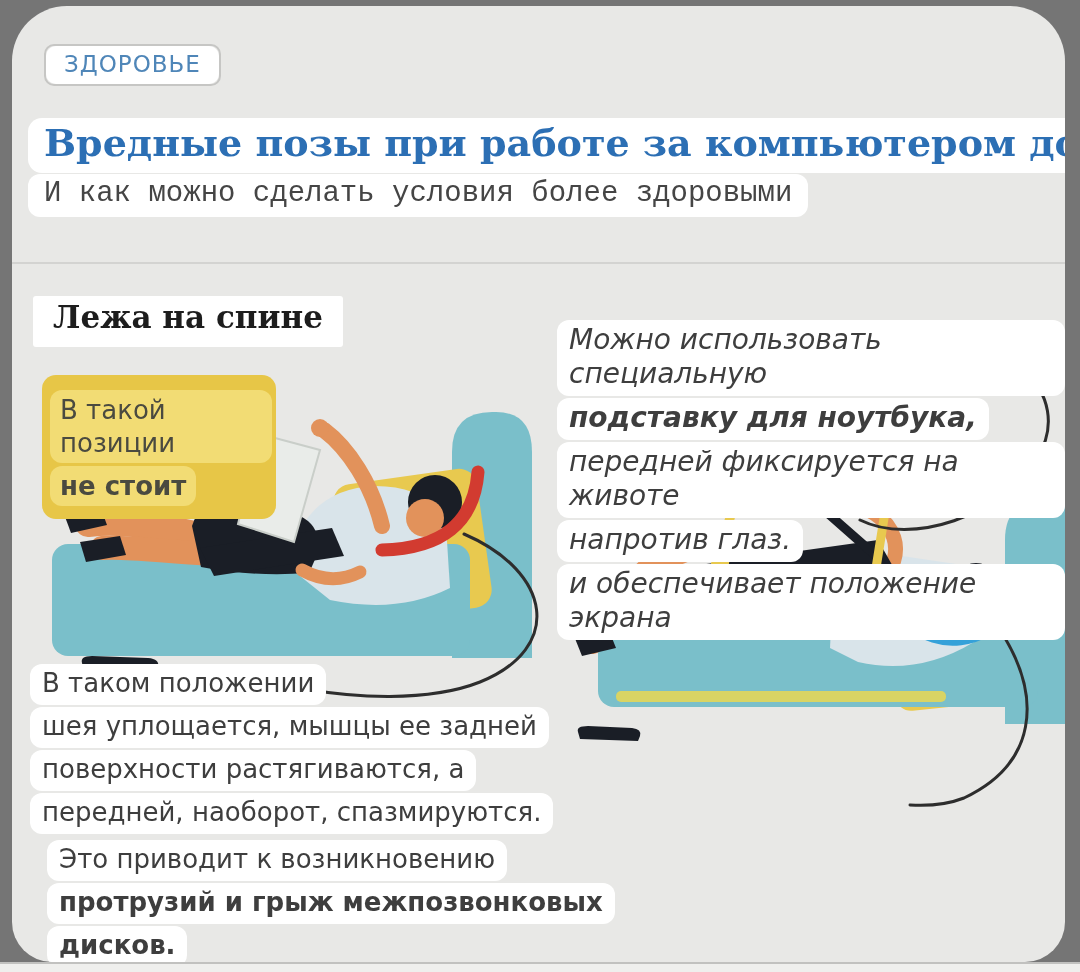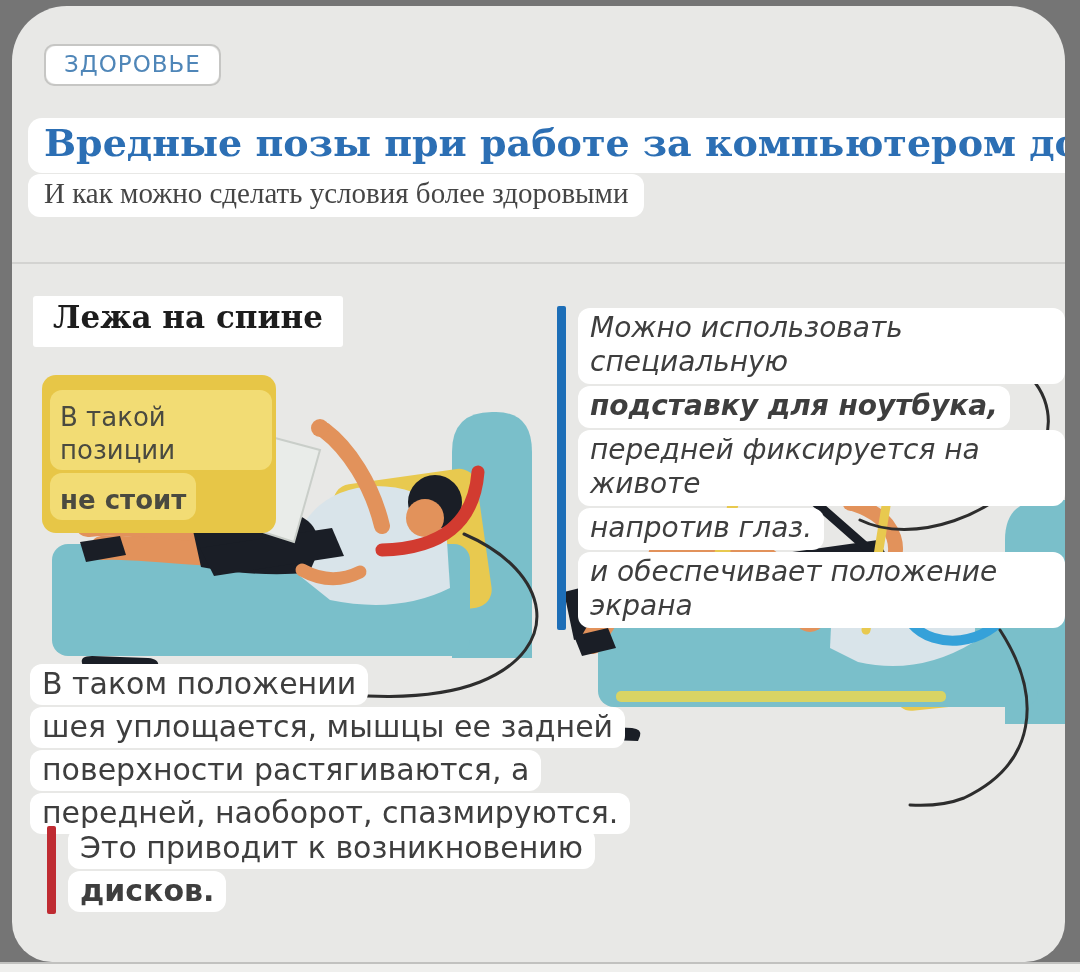--- a/index.html
+++ b/index.html
@@ -36,43 +36,43 @@
   }
   .title{
     position:absolute;left:16px;top:112px;z-index:6;white-space:nowrap;
     background:var(--white);border-radius:14px;padding:2px 16px 8px;
     font-family:"DejaVu Serif","Liberation Serif",serif;font-weight:bold;
     font-size:38px;color:var(--title_blue);
   }
   .subtitle{
     position:absolute;left:16px;top:168px;z-index:5;white-space:nowrap;
     background:var(--white);border-radius:12px;padding:3px 16px 7px;
-    font-family:Liberation Serif, serif;
+    font-family:Liberation Mono, monospace;
     font-size:29px;color:#454545;
   }
   .divider{position:absolute;left:0;right:0;top:256px;height:2px;background:var(--divider);z-index:1;}
   
   .hl{
     display:block;width:fit-content;background:var(--white);border-radius:12px;
-    padding:3px 12px 5px;margin:2px 0;font-size:30px;line-height:33px;color:var(--text_dark);
+    padding:3px 12px 5px;margin:2px 0;font-size:26px;line-height:33px;color:var(--text_dark);
   }
   .hl.b{font-weight:bold;}
   .section-heading{
     position:absolute;left:21px;top:290px;z-index:6;
     background:var(--white);border-radius:3px;padding:3px 20px 12px;
     font-family:"DejaVu Serif","Liberation Serif",serif;font-weight:bold;
     font-size:31px;color:var(--heading_black);
   }
   .warning-box{
     position:absolute;left:30px;top:369px;width:234px;z-index:3;
     background:var(--yellow_box);border-radius:14px;padding:12px 4px 10px 8px;
   }
-  .warning-box .hl{background:var(--yellow_line);color:#4A4A40;font-size:26px;padding:11px 10px 3px;margin:3px 0;}
+  .warning-box .hl{background:var(--yellow_line);color:#4A4A40;font-size:26px;padding:4px 10px 3px;margin:3px 0;}
   .note{position:absolute;left:18px;top:656px;z-index:6;}
-  .callout{position:absolute;display:flex;gap:12px;z-index:6;}
+  .callout{position:absolute;display:flex;gap:12px;z-index:6;flex-direction:column;}
   .vbar{width:9px;border-radius:2px;flex:0 0 auto;}
   .vbar.red{background:var(--bar_red);}
   .vbar.blue{background:var(--bar_blue);}
   .consequence{left:35px;top:820px;text-align:center;}
   .tip{left:545px;top:300px;}
   .result{left:545px;top:744px;}
   .tip .hl,.result .hl{font-style:italic;font-size:28px;line-height:34px;}
   
   .illo-left{position:absolute;left:18px;top:370px;z-index:2;}
   .illo-right{position:absolute;left:548px;top:438px;z-index:2;}
@@ -173,20 +173,21 @@
       <span class="hl">В таком положении</span>
       <span class="hl">шея уплощается, мышцы ее задней</span>
       <span class="hl">поверхности растягиваются, а</span>
       <span class="hl">передней, наоборот, спазмируются.</span>
     </div>
 
   <div class="callout consequence">
     <div class="vbar red"></div>
     <div>
         <span class="hl">Это приводит к возникновению</span>
+        <span class="hl b">протрузий и грыж межпозвонковых</span>
         <span class="hl b">дисков.</span>
       </div>
   </div>
 
   <div class="callout tip">
     <div class="vbar blue"></div>
     <div>
         <span class="hl">Можно использовать специальную</span>
         <span class="hl b">подставку для ноутбука,</span>
         <span class="hl">передней фиксируется на животе</span>

